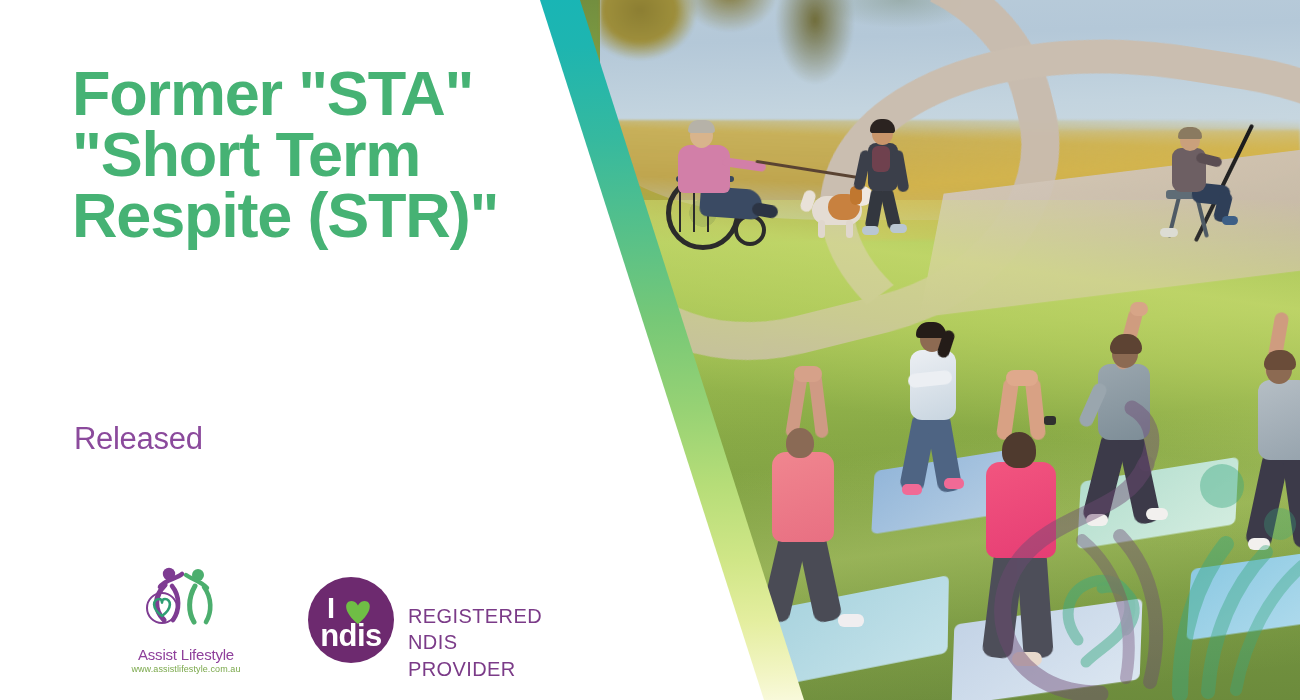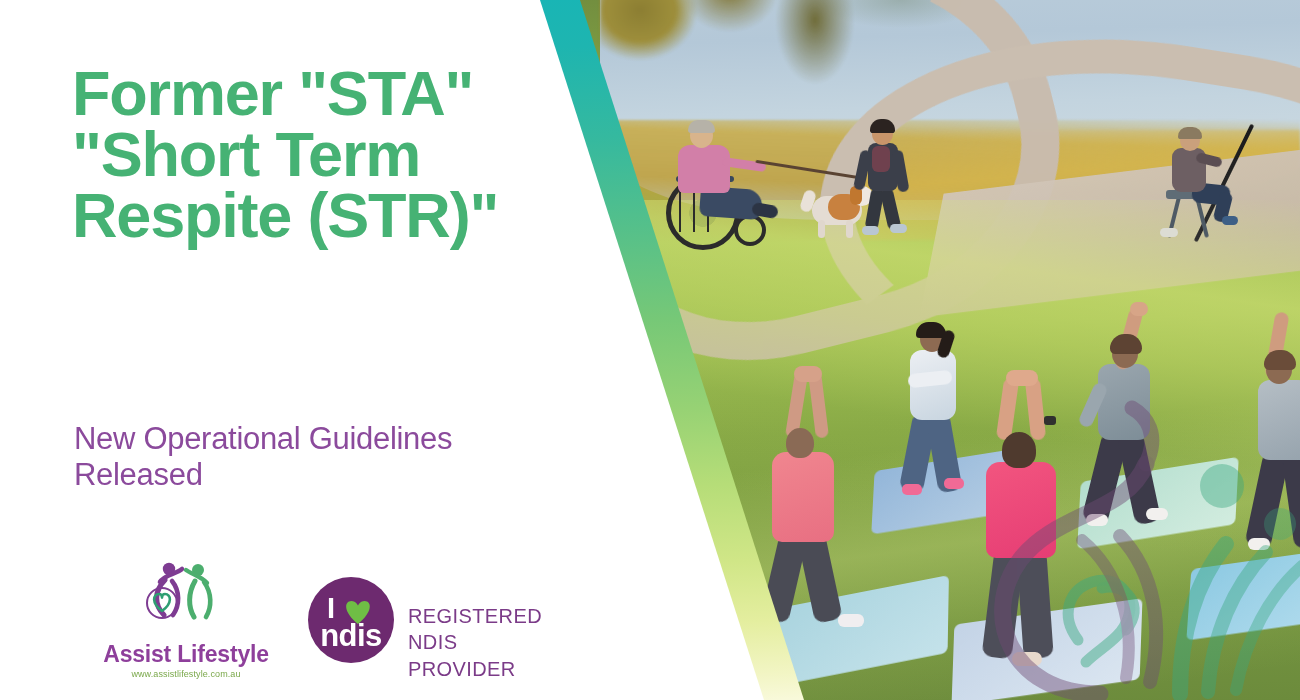--- a/index.html
+++ b/index.html
@@ -339,22 +339,22 @@
   .al-logo {
     width: 152px;
     display: flex;
     flex-direction: column;
     align-items: center;
   }
   .al-mark { width: 96px; height: 62px; }
   .al-name {
     margin-top: 18px;
     font-family: "Liberation Sans", sans-serif;
-    font-weight: bold;
-    font-size: 23px;
+    font-weight: normal;
+    font-size: 15px;
     letter-spacing: -0.2px;
     color: #8e3f9b;
     white-space: nowrap;
   }
   .al-url {
     margin-top: 1px;
     font-family: "Liberation Sans", sans-serif;
     font-size: 9px;
     letter-spacing: 0.1px;
     color: #7aa84a;
@@ -551,21 +551,20 @@
 
   <div class="left-panel">
 
     <h1 class="headline">
       <span class="l">Former "STA"</span>
       <span class="l">"Short Term</span>
       <span class="l">Respite (STR)"</span>
     </h1>
 
     <p class="subhead">
-      <span class="l">New Operational Guidelines</span>
       <span class="l">Released</span>
     </p>
 
     <div class="logo-row">
 
       <div class="al-logo">
         <svg class="al-mark" viewBox="0 0 96 62">
 
           <circle cx="31" cy="8" r="6.2" fill="#7e3c92"></circle>
           <path d="M22 21 C 26 14, 38 13, 44 8" stroke="#7e3c92" stroke-width="4.6" fill="none" stroke-linecap="round"></path>

